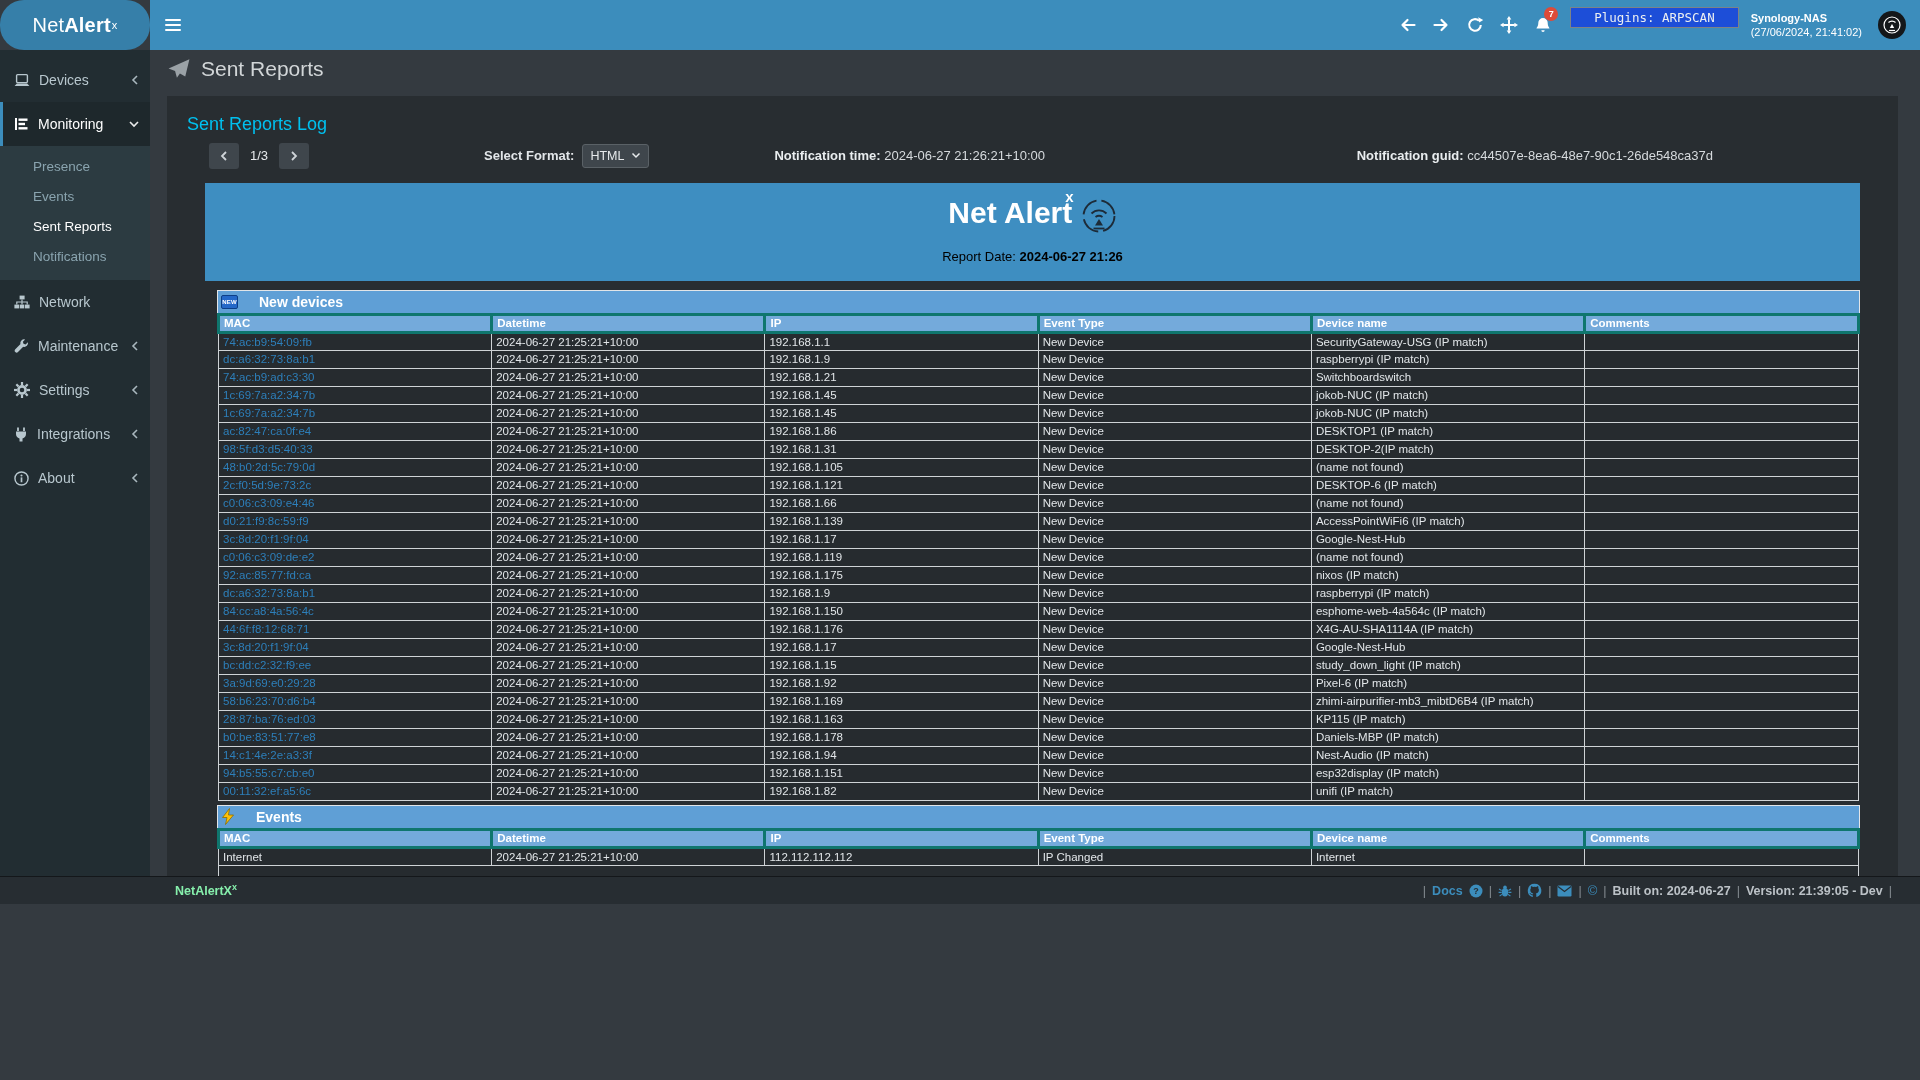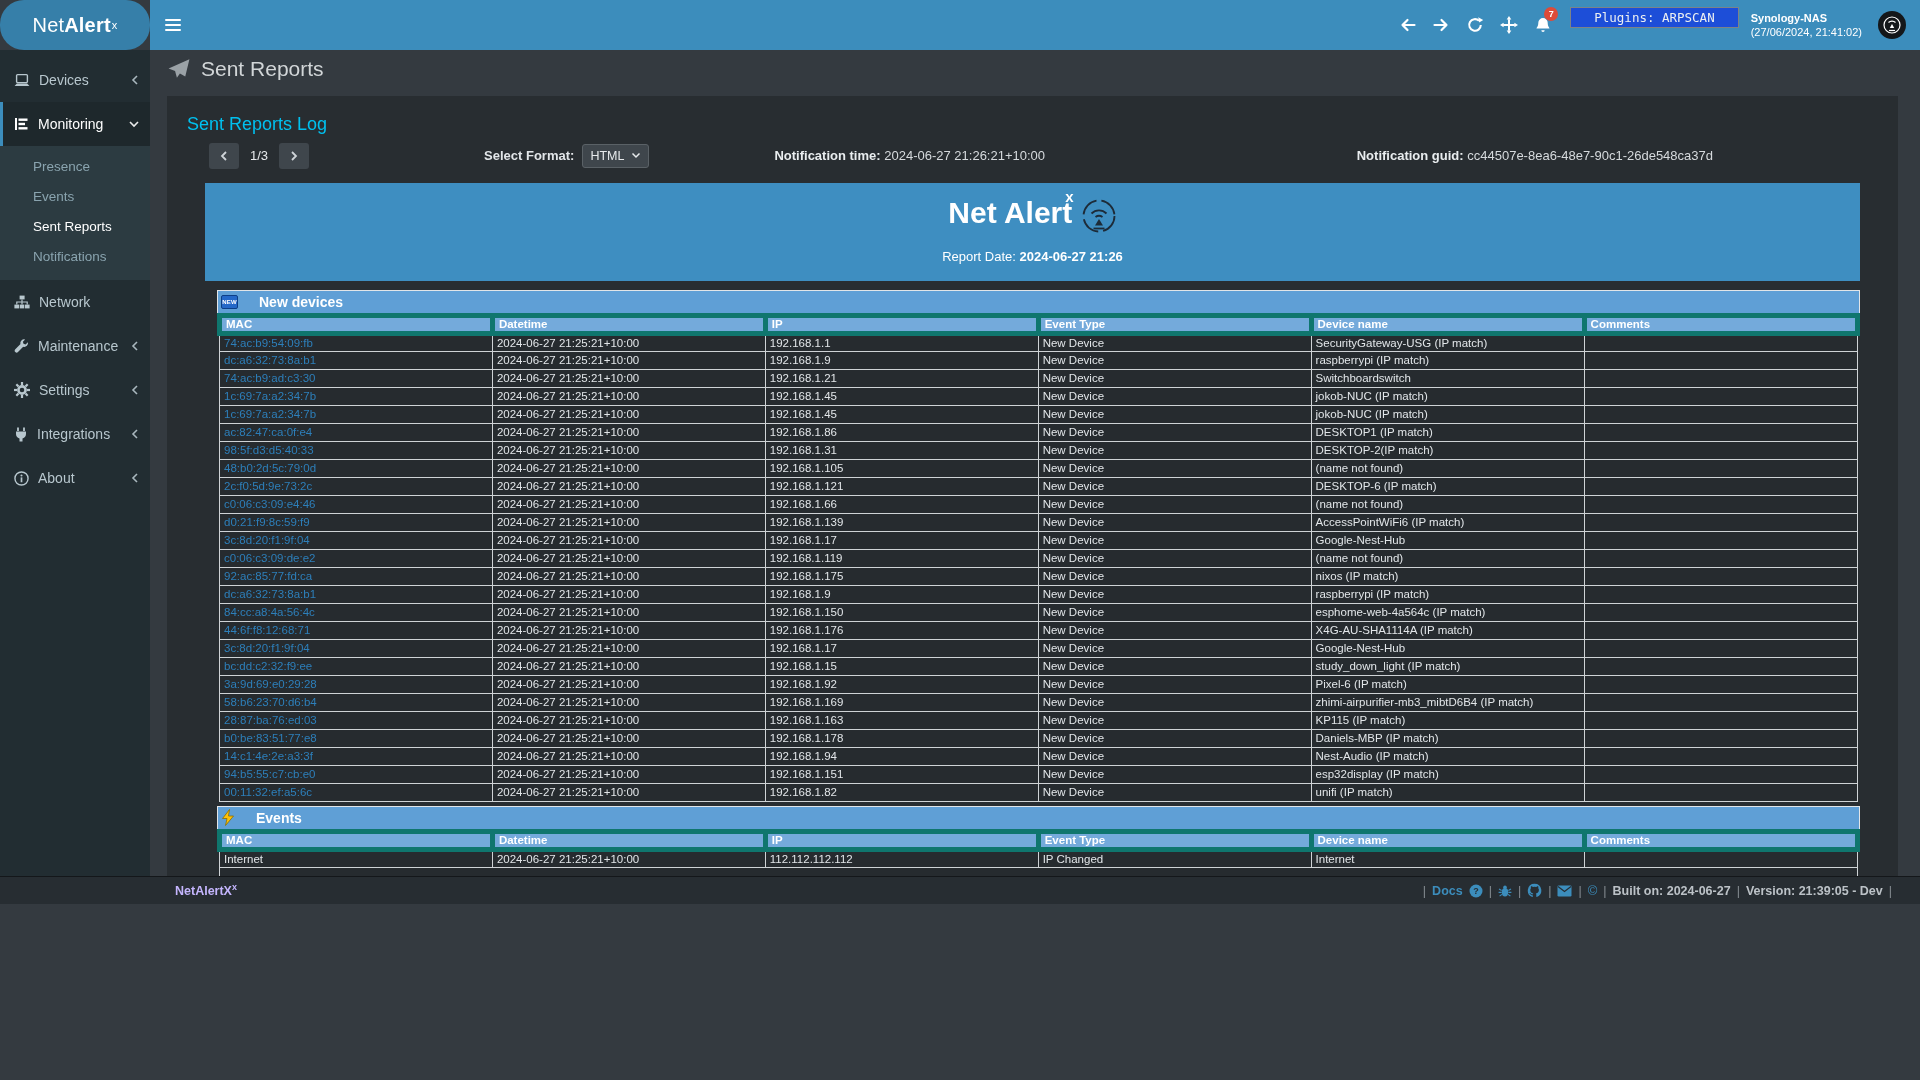--- a/index.html
+++ b/index.html
@@ -50,36 +50,36 @@
   .format-select{display:flex;align-items:center;gap:7px;background:#3f464c;color:#e7eaec;border:1px solid #5a6166;border-radius:3px;height:24px;padding:0 7px;font-weight:400;font-size:12.5px;cursor:pointer;}
   .notif-time{margin-left:125px;white-space:nowrap;}
   .notif-guid{margin-left:auto;margin-right:165px;white-space:nowrap;}
   .controls b{color:#e9edef;}
 
   
   .report{margin:12px 18px 0;}
   .report-header{background:#3e8ec1;text-align:center;padding:15px 0 17px;}
   .report-title{color:#fff;font-size:30px;font-weight:700;display:flex;align-items:flex-start;justify-content:center;line-height:1;}
   .report-title sup{font-size:15px;position:relative;top:-9px;left:-7px;}
-  .report-date{color:#ffffff;font-size:13px;margin-top:15px;}
+  .report-date{color:#000000;font-size:13px;margin-top:15px;}
   .report-body{margin-left:12px;margin-top:9px;}
   .section-bar{background:#5f9fd6;border:1px solid #e2e5e8;border-bottom:none;height:23px;display:flex;align-items:center;gap:21px;padding-left:3px;color:#fff;font-weight:700;font-size:14px;}
   .new-badge{background:#2468c8;border:1px solid #0d3f86;color:#fff;font-size:6px;font-weight:700;width:17px;height:14px;display:flex;align-items:center;justify-content:center;border-radius:2px;letter-spacing:.2px;}
   table.rt{width:100%;border-collapse:collapse;table-layout:fixed;}
-  .rt th{background:#74aadb;color:#fff;font-weight:700;text-align:left;font-size:11.5px;height:18px;padding:0 4px;border:5px solid #0f766e;overflow:hidden;white-space:nowrap;}
+  .rt th{background:#74aadb;color:#fff;font-weight:700;text-align:left;font-size:11.5px;height:18px;padding:0 4px;border:3px solid #0f766e;overflow:hidden;white-space:nowrap;}
   .rt td{background:#262b2f;color:#e2e6e9;font-size:11.5px;height:18px;padding:0 4px;border:1px solid #cfd3d6;overflow:hidden;white-space:nowrap;}
   .rt td a{color:#2d7fba;}
   .rt .empty-cell{height:15px;}
   .events-wrap{margin-top:4px;}
   .report-footer{background:#3e8ec1;margin-top:12px;text-align:center;padding:6px 0 8px;color:#fff;font-size:12.5px;font-weight:700;}
   .report-footer .l1{margin-bottom:4px;}
 
   
   .statusbar{height:28px;background:#272d32;border-top:1px solid #14171a;display:flex;align-items:center;font-size:12.5px;color:#bcc2c7;}
-  .sb-left{margin-left:157px;color:#c4b5fd;font-weight:700;cursor:pointer;padding-left:18px;}
+  .sb-left{margin-left:157px;color:#86efac;font-weight:700;cursor:pointer;padding-left:18px;}
   .sb-left sup{font-size:9px;}
   .sb-right{margin-left:auto;margin-right:28px;display:flex;align-items:center;gap:6px;font-weight:700;white-space:nowrap;}
   .sb-right .sep{color:#868c92;font-weight:400;}
   .sb-right a{color:#3c8dbc;display:flex;align-items:center;cursor:pointer;}
   .cpy{color:#3c8dbc;font-size:13px;font-weight:400;}
 </style>
 </head>
 <body>
 
 <div class="topbar">

